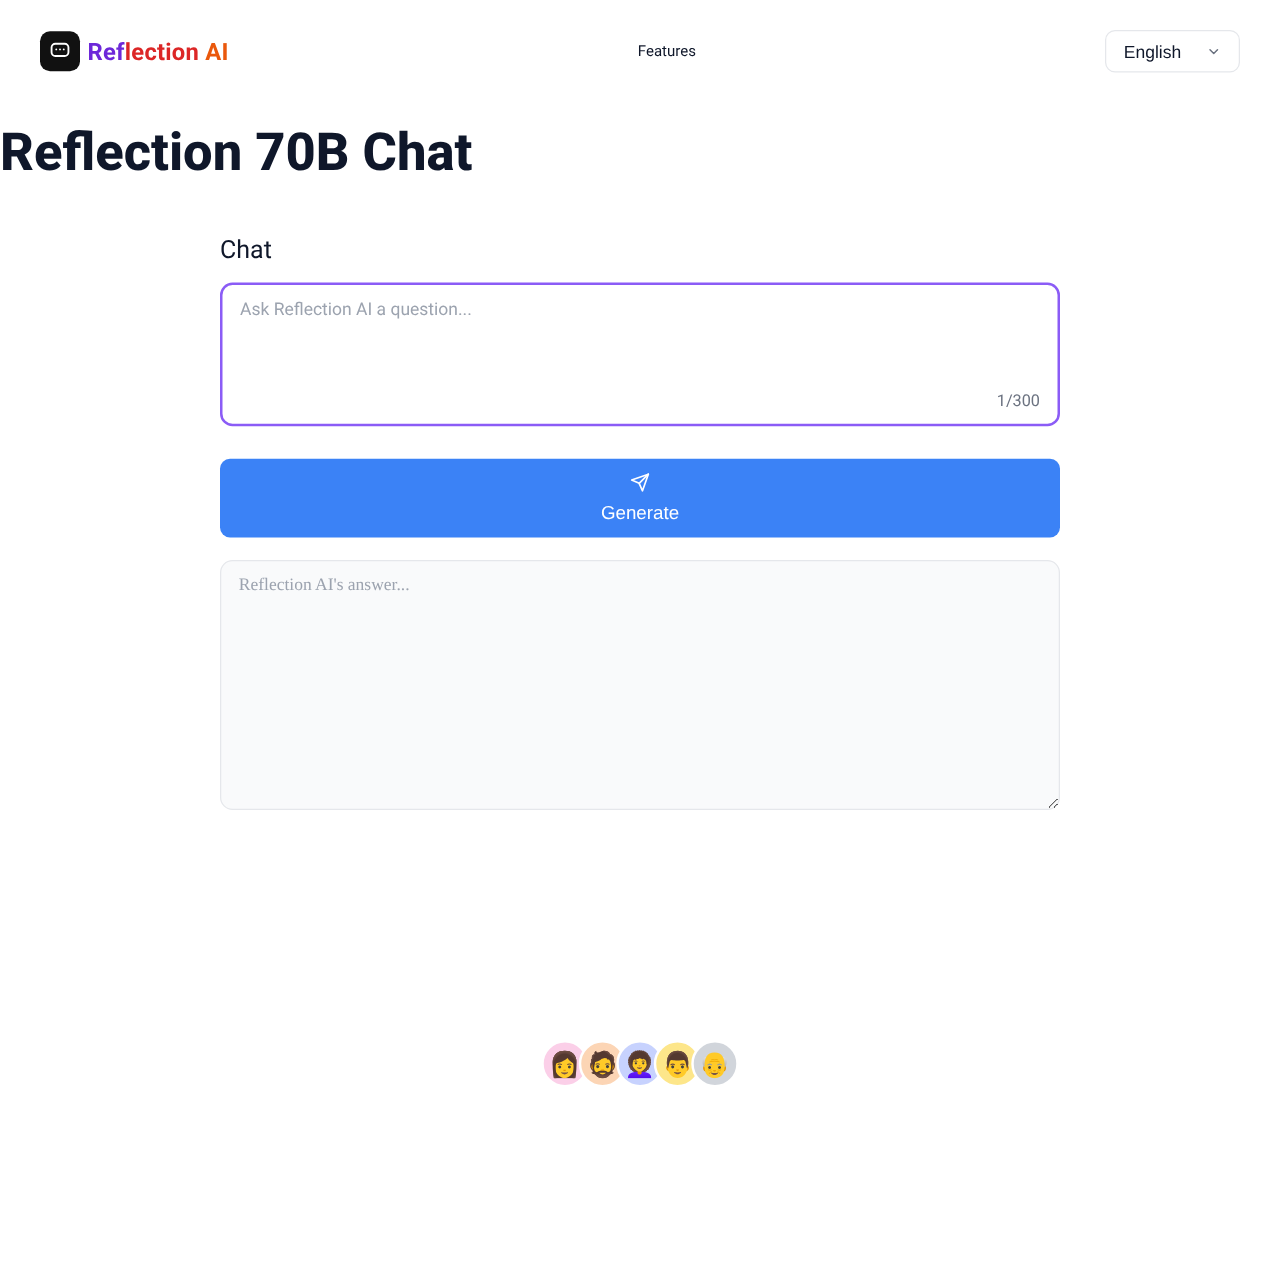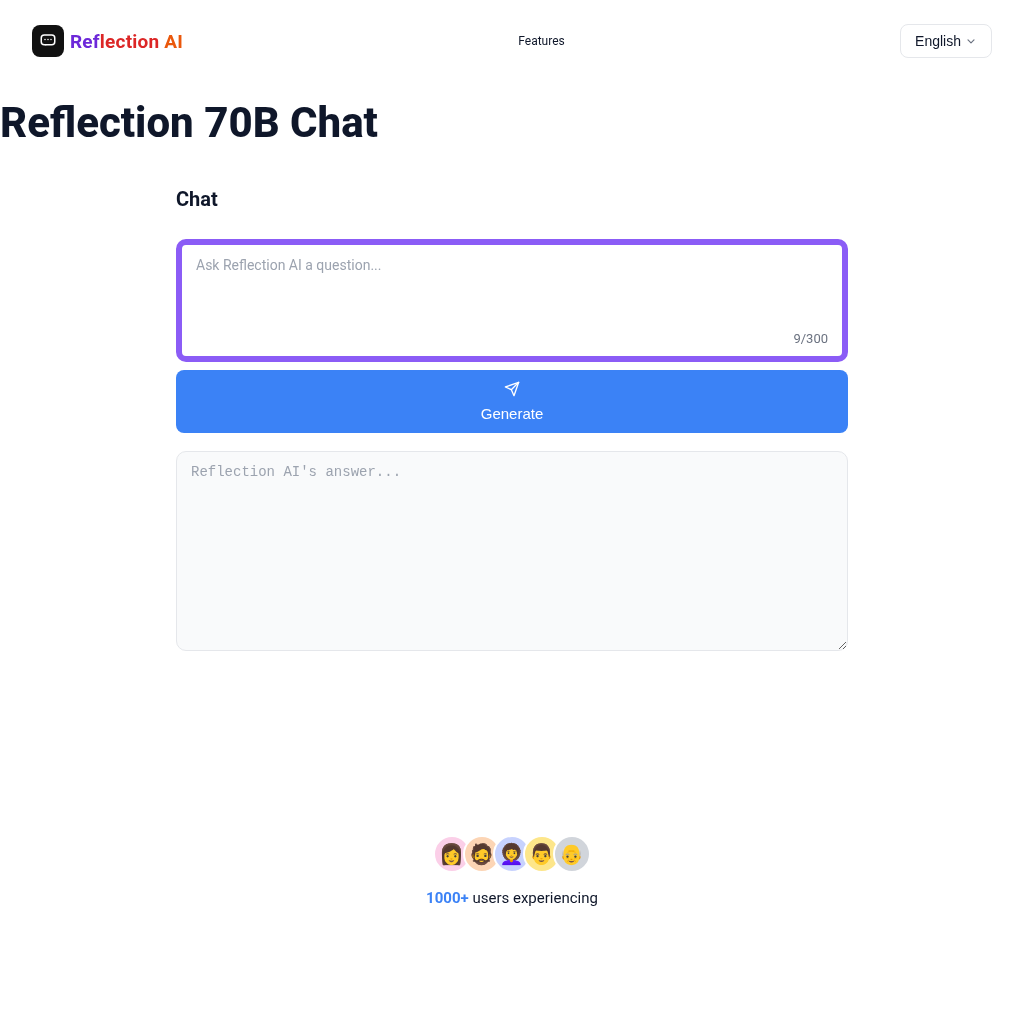--- a/index.html
+++ b/index.html
@@ -46,21 +46,21 @@
 
   .nav-center {
     font-size: 12px;
     color: #0f172a;
     cursor: pointer;
   }
 
   .lang-select {
     display: flex;
     align-items: center;
-    gap: 4px;
+    gap: 20px;
     border: 1px solid #e5e7eb;
     border-radius: 8px;
     padding: 8px 14px;
     font-size: 14px;
     color: #0f172a;
     background: #ffffff;
     cursor: pointer;
   }
   .lang-select svg { width: 12px; height: 12px; }
 
@@ -74,28 +74,28 @@
     color: #0f172a;
   }
 
   
   .chat-wrap {
     width: 672px;
     margin: 0 auto;
   }
   .chat-label {
     font-size: 20px;
-    font-weight: 700;
-    margin-bottom: 28px;
+    font-weight: 400;
+    margin-bottom: 15px;
   }
   .input-card {
-    border: 6px solid #8b5cf6;
+    border: 2px solid #8b5cf6;
     border-radius: 10px;
     padding: 12px 14px 10px 14px;
-    margin-bottom: 8px;
+    margin-bottom: 26px;
   }
   .input-card textarea {
     width: 100%;
     height: 68px;
     border: none;
     outline: none;
     resize: none;
     font-family: inherit;
     font-size: 14px;
     color: #0f172a;
@@ -126,21 +126,21 @@
   }
   .generate-btn svg { width: 16px; height: 16px; }
 
   .answer-area {
     width: 100%;
     height: 200px;
     border: 1px solid #e5e7eb;
     border-radius: 10px;
     background: #f9fafb;
     padding: 12px 14px;
-    font-family: Liberation Mono, monospace;
+    font-family: Liberation Serif, serif;
     font-size: 14px;
     color: #0f172a;
     resize: both;
     outline: none;
   }
   .answer-area::placeholder { color: #9ca3af; }
 
   
   .users-strip {
     margin-top: 180px;
@@ -206,21 +206,21 @@
   </button>
 </header>
 
 <h1 class="page-title">Reflection 70B Chat</h1>
 
 <section class="chat-wrap">
   <div class="chat-label">Chat</div>
 
   <div class="input-card">
     <textarea placeholder="Ask Reflection AI a question..." style=""></textarea>
-    <div class="char-count">9/300</div>
+    <div class="char-count">1/300</div>
   </div>
 
   <button class="generate-btn">
     <svg viewBox="0 0 24 24" fill="none" stroke="#ffffff" stroke-width="2" stroke-linecap="round" stroke-linejoin="round">
       <path d="M22 2L11 13"></path>
       <path d="M22 2l-7 20-4-9-9-4 20-7z"></path>
     </svg>
     <span>Generate</span>
   </button>
 
@@ -228,16 +228,13 @@
 </section>
 
 <section class="users-strip">
   <div class="avatars">
     <span class="avatar c1">👩</span>
     <span class="avatar c2">🧔</span>
     <span class="avatar c3">👩‍🦱</span>
     <span class="avatar c4">👨</span>
     <span class="avatar c5">👴</span>
   </div>
-  <div class="users-text">
-    <span class="count">1000+</span><span> users experiencing</span>
-  </div>
 </section>
 
 </body></html>

